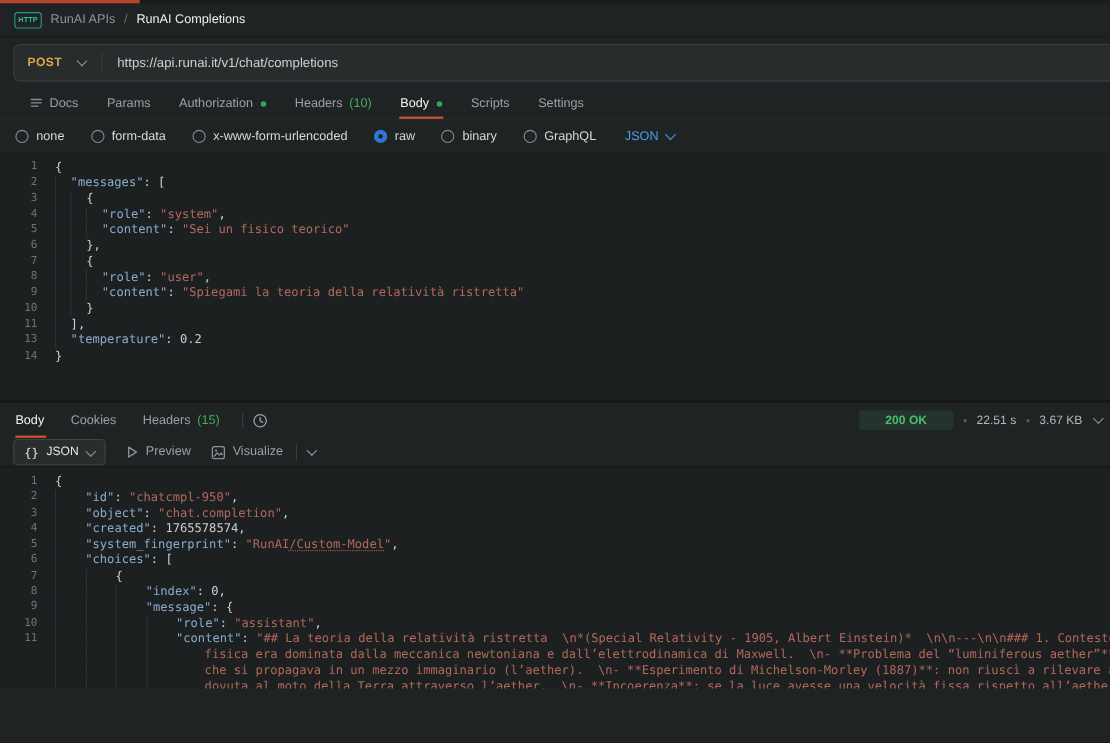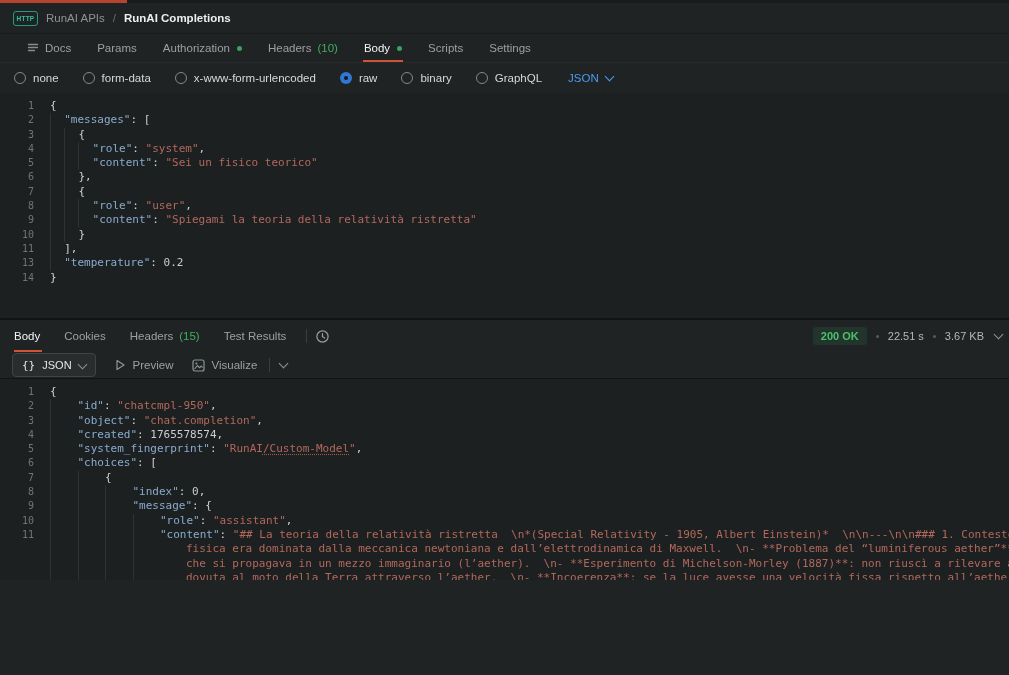--- a/index.html
+++ b/index.html
@@ -7,21 +7,21 @@
        font-family:"Liberation Sans",sans-serif;color:#c9cdd0;font-size:11.5px;}
   
   .tabstrip{height:3px;background:#191b1c;}
   .tab-indicator{width:127px;height:3px;background:#b5432e;}
   
   .crumb-row{height:30px;display:flex;align-items:center;padding-left:13px;gap:8px;border-bottom:1px solid #191b1c;text-align:center;}
   .http-badge{min-width:21px;height:13px;border:1px solid #269a80;border-radius:3px;color:#32bf9e;
       font-size:6.5px;font-weight:bold;display:flex;align-items:center;justify-content:center;letter-spacing:.2px;padding:0 1px;}
   .crumb-col{color:#8d9396;}
   .crumb-sep{color:#6a6f72;}
-  .crumb-name{color:#eceeef;font-weight:bold;}
+  .crumb-name{color:#eceeef;font-weight:normal;}
   
   .url-row{height:46px;display:flex;align-items:center;padding-left:12px;}
   .url-bar{height:32px;flex:1;margin-right:-8px;background:#292c2d;border:1px solid #3a3e40;border-radius:6px;
       display:flex;align-items:center;overflow:hidden;}
   .method{color:#dba64b;font-weight:bold;font-size:11px;letter-spacing:.4px;padding:0 14px 0 12px;}
   .method-caret{margin-right:14px;}
   .url-div{width:1px;height:18px;background:#3a3e40;}
   .url-text{padding-left:14px;color:#ced2d5;font-size:12px;}
   .caret{display:inline-block;width:6px;height:6px;border-right:1.4px solid #8d9396;border-bottom:1.4px solid #8d9396;
       transform:rotate(45deg);margin-top:-4px;}
@@ -55,21 +55,21 @@
   .t-num{color:#c9ced2;}
   .t-u{color:#b2685c;text-decoration:underline dotted #a05a4d;text-underline-offset:2px;}
   
   .resp-wrap{display:flex;flex-direction:column;height:261px;}
   .resp-header{height:32px;display:flex;align-items:center;padding:0 10px 0 14px;border-top:1px solid #121414;}
   .resp-header .tab{padding:0 12px;height:100%;}
   .resp-header .tab:first-child{padding-left:0;}
   .resp-header .tab.active::after{left:0;right:10px;}
   .vdiv{width:1px;height:14px;background:#3a3e40;margin:0 8px;}
   .meta{margin-left:auto;display:flex;align-items:center;gap:9px;font-size:11px;color:#b3b8ba;}
-  .status-pill{background:rgba(47,140,79,.16);color:#4bc06a;font-weight:bold;padding:3px 8px;border-radius:3px;}
+  .status-pill{background:rgba(47,140,79,.16);color:#4bc06a;font-weight:bold;padding:3px 24px;border-radius:3px;}
   .meta-dot{width:3px;height:3px;border-radius:50%;background:#565b5d;}
   .meta-caret{margin-left:2px;margin-right:-3px;}
   
   .resp-toolbar{height:26px;display:flex;align-items:center;padding-left:12px;gap:18px;border-bottom:1px solid #121414;}
   .fmt-btn{display:flex;align-items:center;gap:7px;background:#2a2d2e;border:1px solid #404446;border-radius:4px;
       height:22px;padding:0 9px;color:#e4e6e7;font-size:11px;}
   .braces{font-family:"DejaVu Sans Mono",monospace;font-size:11px;color:#e4e6e7;}
   .tool{display:flex;align-items:flex-start;gap:7px;color:#9aa0a3;}
   .tool svg{opacity:.9}
 </style>
@@ -82,20 +82,28 @@
     <div class="tab-indicator"></div>
   </div>
 
   <div class="crumb-row">
     <span class="http-badge">HTTP</span>
     <span class="crumb-col">RunAI APIs</span>
     <span class="crumb-sep">/</span>
     <span class="crumb-name">RunAI Completions</span>
   </div>
 
+  <div class="url-row">
+    <div class="url-bar">
+      <span class="method">POST</span>
+      <span class="caret method-caret"></span>
+      <span class="url-div"></span>
+      <span class="url-text">https://api.runai.it/v1/chat/completions</span>
+    </div>
+  </div>
 
   <div class="tabs-row" id="req-tabs">
       <div class="tab">
         <svg class="docs-svg" width="12" height="12" viewBox="0 0 12 12">
           <path d="M1.5 2.5h9M1.5 5.5h9M1.5 8.5h6" stroke="#9aa0a3" stroke-width="1.3" stroke-linecap="round"></path>
         </svg>
         <span>Docs</span>
       </div>
       <div class="tab">
         <span>Params</span>
@@ -172,23 +180,20 @@
       <div style="display:flex;height:100%;" id="resp-tabs">
           <div class="tab active">
             <span>Body</span>
           </div>
           <div class="tab">
             <span>Cookies</span>
           </div>
           <div class="tab">
             <span>Headers</span>
             <span class="count">(15)</span>
-          </div>
-          <div class="tab">
-            <span>Test Results</span>
           </div>
         </div>
       <span class="vdiv"></span>
       <svg width="15" height="15" viewBox="0 0 15 15">
         <circle cx="7.5" cy="7.5" r="5.6" fill="none" stroke="#9aa0a3" stroke-width="1.2"></circle>
         <path d="M7.5 4.6v3.1l2.2 1.3" fill="none" stroke="#9aa0a3" stroke-width="1.2" stroke-linecap="round"></path>
       </svg>
       <div class="meta">
         <span class="status-pill">200 OK</span>
         <span class="meta-dot"></span>

